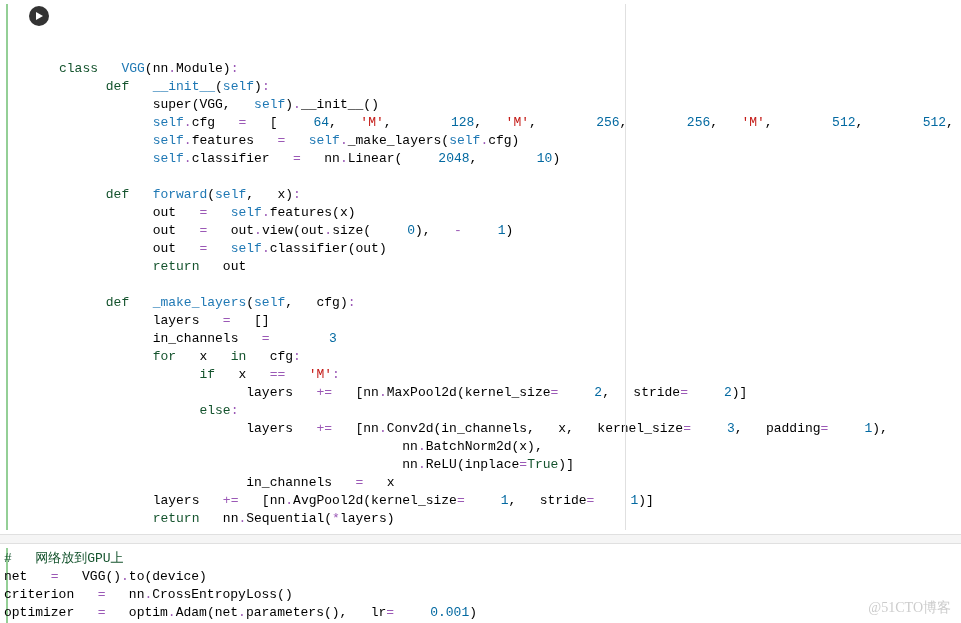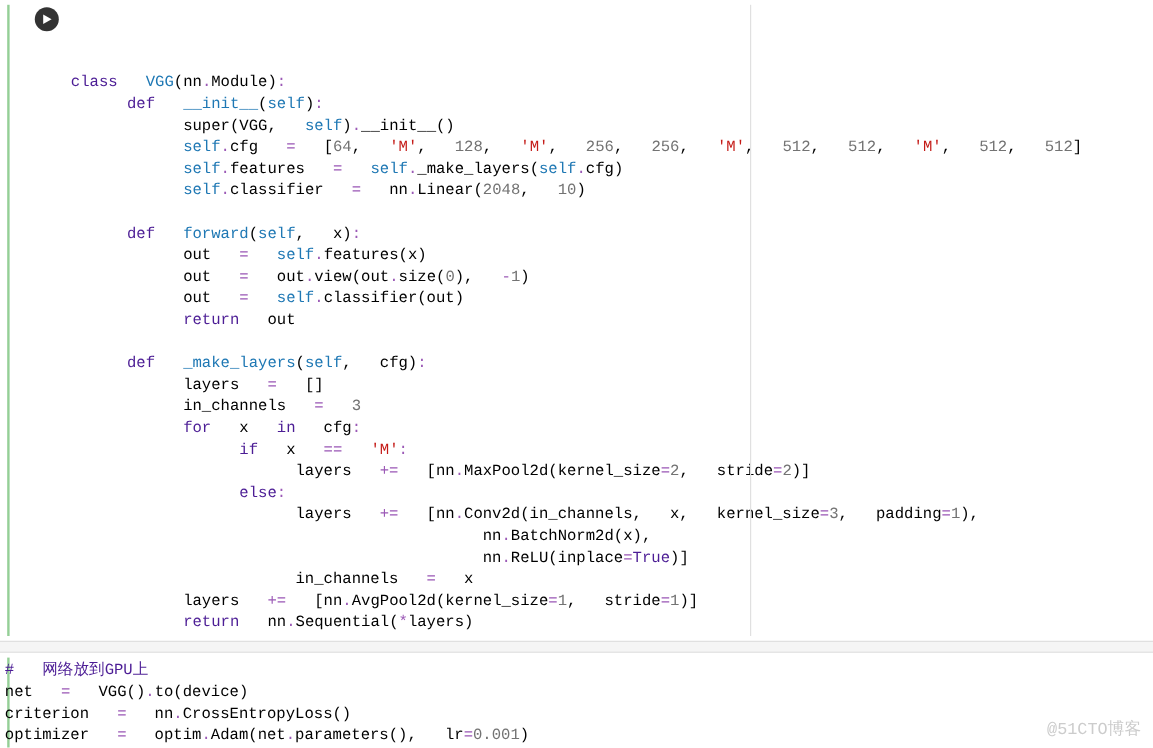--- a/index.html
+++ b/index.html
@@ -60,38 +60,38 @@
     white-space: pre;
   }
   .ruler-line {
     position: absolute;
     top: 0;
     bottom: 0;
     left: 570px;
     width: 1px;
     background: #e0e0e0;
   }
-  .c-green { color: #4c1d95; }
+  .c-green { color: #14532d; }
   .c-purple { color: #9b59b6; }
   .c-blue { color: #1f78b4; }
   .c-red { color: #c41a16; }
-  .c-num { color: #737373; }
+  .c-num { color: #0369a1; margin-left: 36px; }
   .separator {
     height: 10px;
     background: #f5f5f5;
     border-top: 1px solid #e0e0e0;
     border-bottom: 1px solid #e0e0e0;
   }
   .watermark {
     position: absolute;
     right: 10px;
     bottom: 6px;
     color: #ccc;
     font-size: 14px;
-    font-family: Liberation Mono, monospace;
+    font-family: Liberation Serif, serif;
   }
 </style>
 </head>
 <body>
 
 <div class="cell">
   <div class="green-bar"></div>
   <div class="gutter">
     <div class="run-btn">
       <svg width="10" height="10" viewBox="0 0 10 10">

